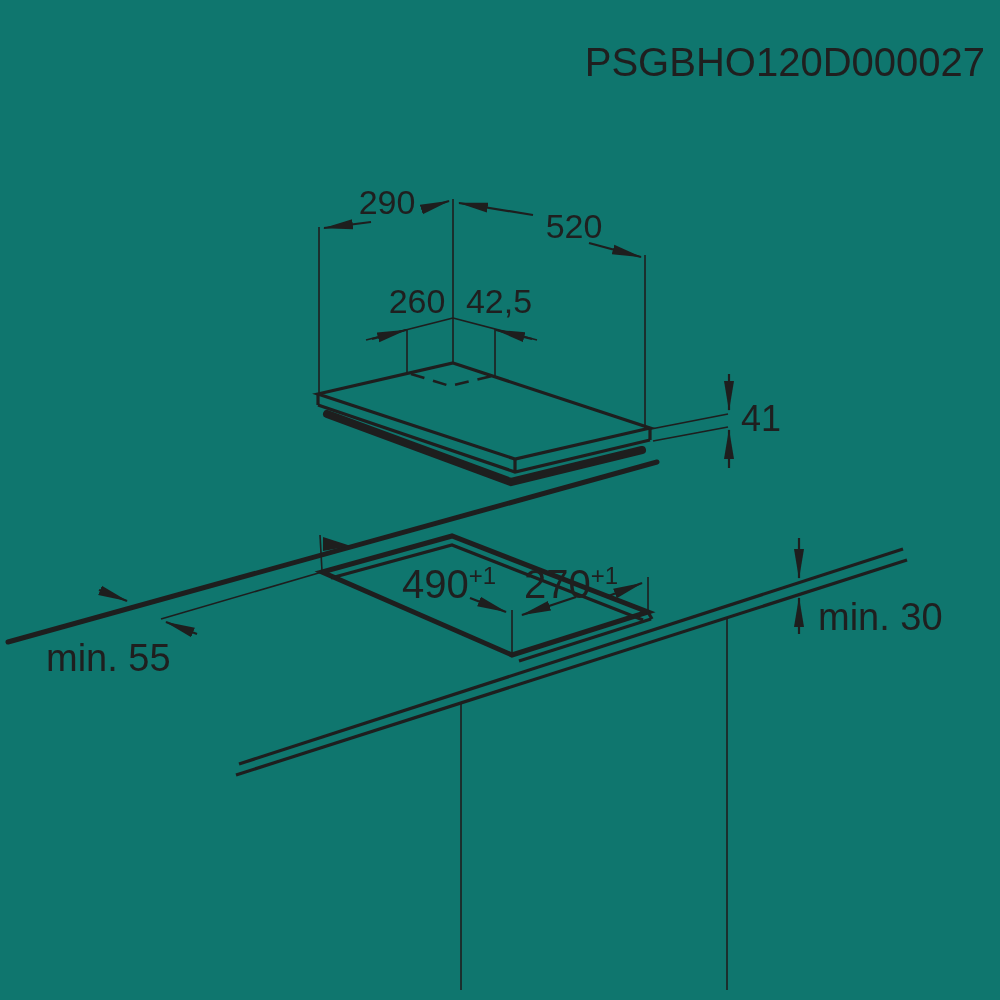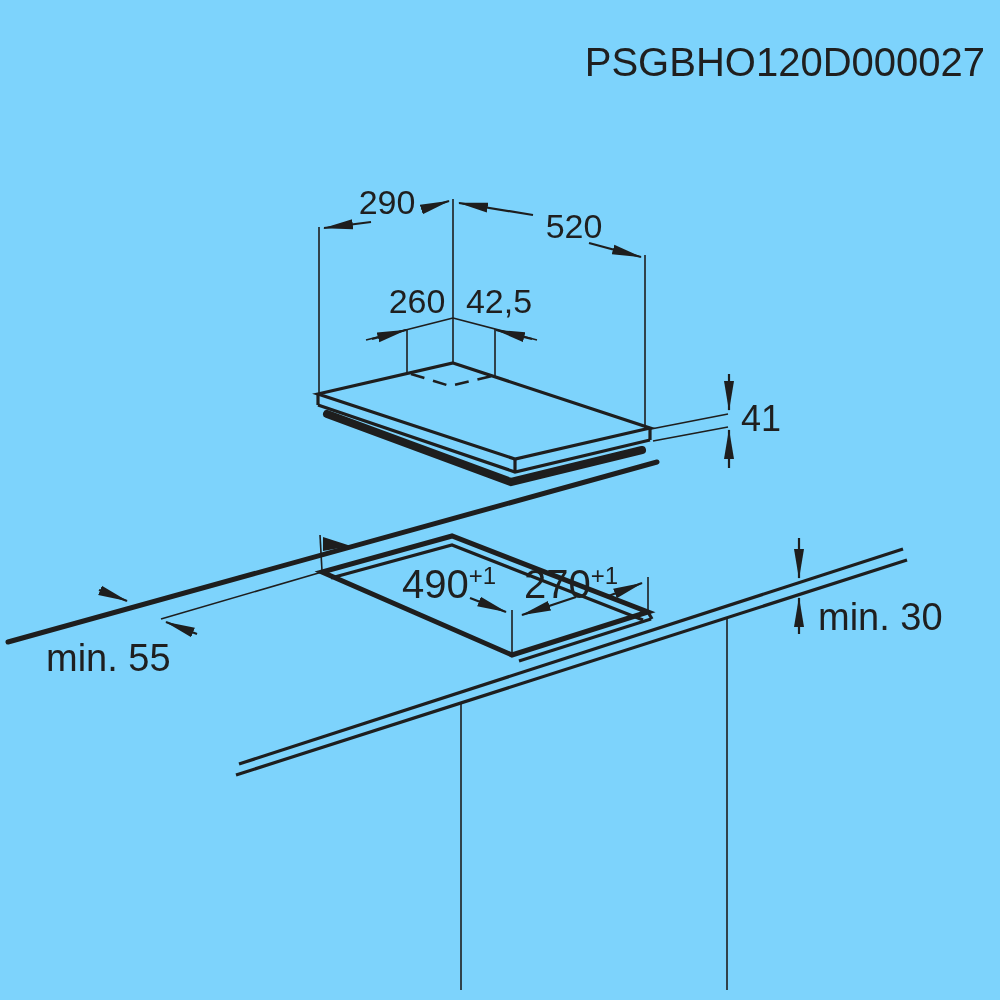--- a/index.html
+++ b/index.html
@@ -1,16 +1,16 @@
 <!DOCTYPE html>
 <html><head>
 <meta charset="utf-8">
 <style>
   html,body{margin:0;padding:0;background:#ffffff;}
-  .page{position:relative;width:1000px;height:1000px;background:#7dd3fc;overflow:hidden;
+  .page{position:relative;width:1000px;height:1000px;background:#0f766e;overflow:hidden;
         font-family:"Liberation Sans", sans-serif;}
   svg{display:block;}
   .ln   {stroke:#1e1e1e;stroke-width:1.6;fill:none;}
   .dimln{stroke:#1e1e1e;stroke-width:2.2;fill:none;}
   .med  {stroke:#1e1e1e;stroke-width:3.2;fill:none;}
   .thick{stroke:#1e1e1e;stroke-width:5;fill:none;}
   .base {stroke:#1e1e1e;stroke-width:8;fill:none;stroke-linecap:round;}
   .dash {stroke:#1e1e1e;stroke-width:2.6;fill:none;stroke-dasharray:14 9;}
   .arrfill{fill:#1e1e1e;stroke:none;}
   text{fill:#1f1f1f;}

